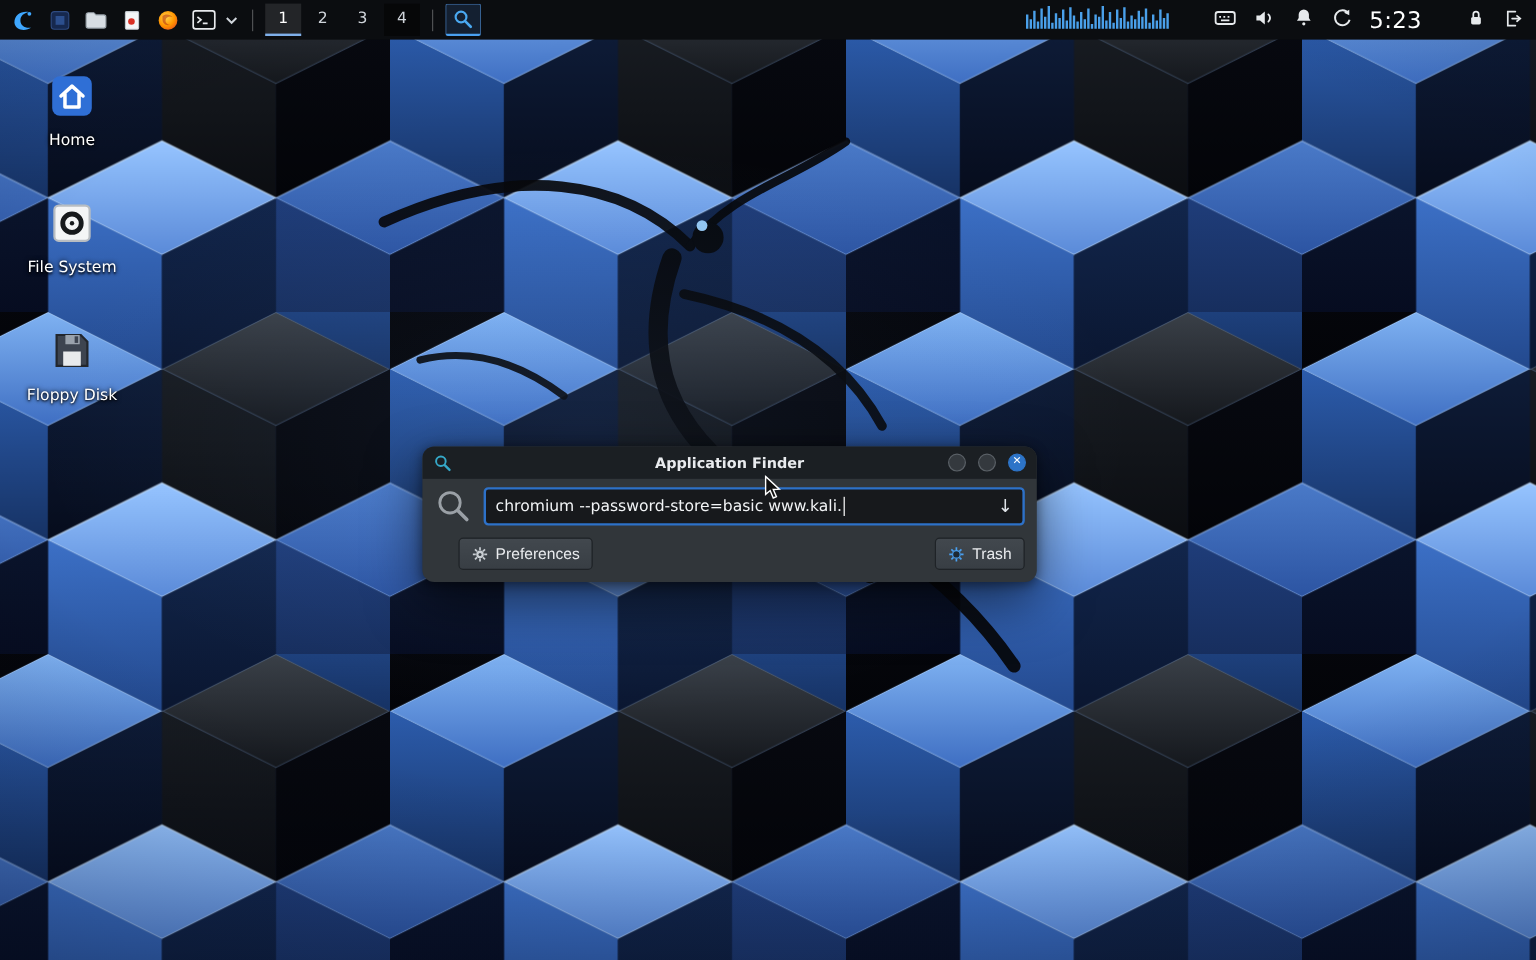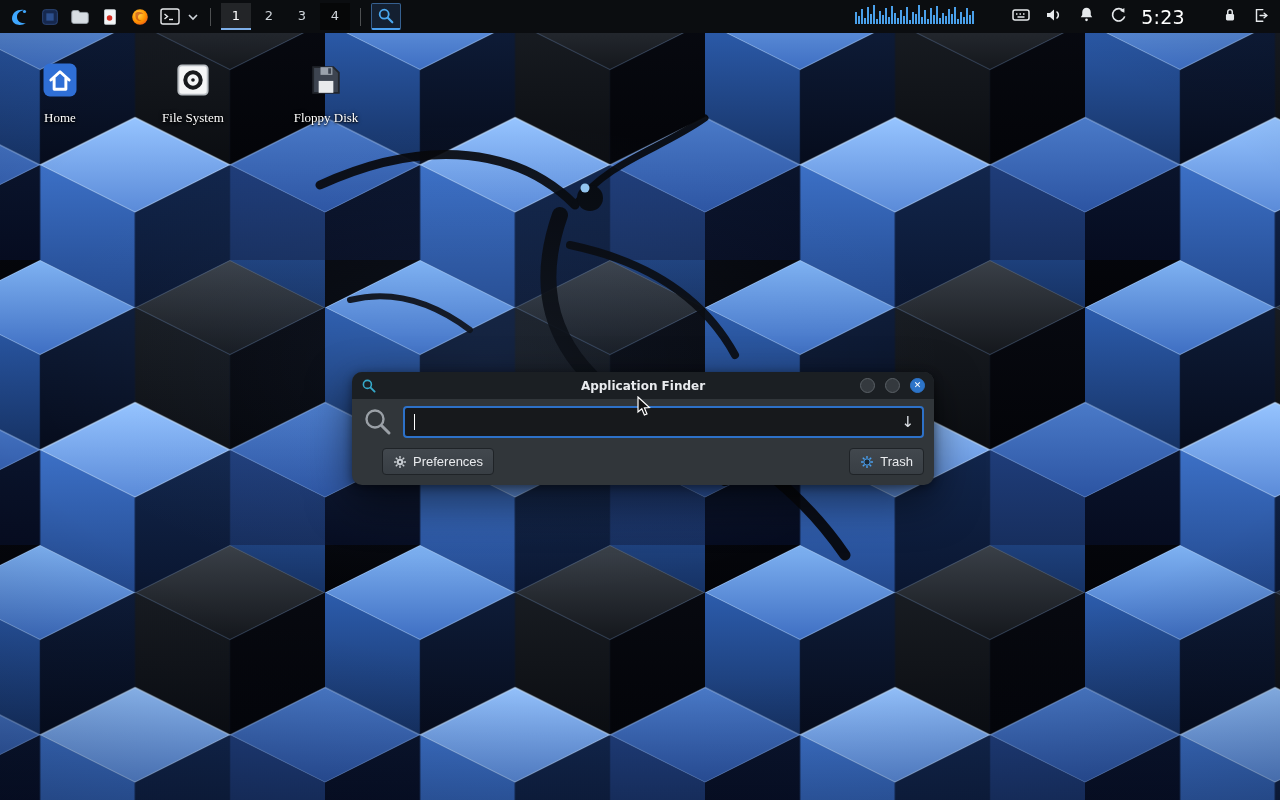--- a/index.html
+++ b/index.html
@@ -22,28 +22,28 @@
     font-size:13px; color:#cfd4da; border-bottom:2px solid transparent; }
   .workspace.active { background:rgba(255,255,255,0.10); border-bottom-color:#7fb0ea; color:#fff; }
   .workspace.dim { background:rgba(0,0,0,0.45); }
   .task-finder { width:30px; height:27px; display:flex; align-items:center; justify-content:center;
     background:rgba(60,120,200,0.18); border:1px solid rgba(90,160,240,0.5); border-bottom:2px solid #4aa0f0; border-radius:2px; }
   .tray { display:flex; align-items:center; gap:13px; margin-left:auto; padding-right:4px; }
   .clock { font-size:19px; color:#ffffff; letter-spacing:.3px; }
   .tray .gap { width:10px; }
 
   
-  .desktop-icons { position:absolute; top:56px; left:12px; display:flex; flex-direction:row; gap:37px; z-index:3;font-family:Liberation Serif, serif; }
+  .desktop-icons { position:absolute; top:56px; left:12px; display:flex; flex-direction:column; gap:37px; z-index:3; }
   .dicon { width:96px; display:flex; flex-direction:column; align-items:center; gap:6px; }
   .dicon .glyph { width:48px; height:48px; display:flex; align-items:center; justify-content:center; }
   .dicon .label { font-size:13px; color:#ffffff; text-align:center; max-width:110px; white-space:nowrap;
     text-shadow:0 1px 2px #000, 0 0 4px #000; }
 
   
-  .dialog { position:absolute; left:352px; top:372px; width:582px; border-radius:10px; overflow:hidden;
+  .dialog { position:absolute; left:352px; top:372px; width:512px; border-radius:10px; overflow:hidden;
     background:#31363a; box-shadow:0 16px 44px rgba(0,0,0,0.55), 0 2px 10px rgba(0,0,0,0.45); z-index:5; }
   .titlebar { height:27px; background:#1b1f23; display:flex; align-items:center; padding:0 9px; position:relative; }
   .titlebar .title { position:absolute; left:0; right:0; text-align:center; font-size:12px; font-weight:bold; color:#e9ebee; pointer-events:none; }
   .tb-buttons { margin-left:auto; display:flex; gap:10px; z-index:1; }
   .tb-circle { width:15px; height:15px; border-radius:50%; }
   .tb-plain { background:#34393e; border:1px solid #5a6066; }
   .tb-close { background:#2d74c8; border:1px solid #2d74c8; display:flex; align-items:center; justify-content:center;
     color:#fff; font-size:9px; font-weight:bold; line-height:1; }
   .dialog-body { padding:7px 10px 10px; }
   .search-row { display:flex; align-items:center; gap:9px; margin-bottom:10px; }
@@ -337,20 +337,21 @@
           </span>
       </span>
     </div>
     <div class="dialog-body">
       <div class="search-row">
         <svg width="32" height="32" viewBox="0 0 32 32">
             <circle cx="13" cy="13" r="8.5" fill="none" stroke="#9aa0a6" stroke-width="2.4"></circle>
             <line x1="19.5" y1="19.5" x2="27" y2="27" stroke="#9aa0a6" stroke-width="3" stroke-linecap="round"></line>
           </svg>
         <div class="input-field">
+          <span class="input-text">chromium --password-store=basic www.kali.</span>
           <span class="caret"></span>
           <span class="input-arrow">↓</span>
         </div>
       </div>
       <div class="button-row">
         <button class="btn">
           <svg width="14" height="14" viewBox="0 0 20 20">
               <g stroke="#c9ced3" stroke-width="2">
                 <line x1="10" y1="1.5" x2="10" y2="5"></line>
                 <line x1="10" y1="15" x2="10" y2="18.5"></line>

